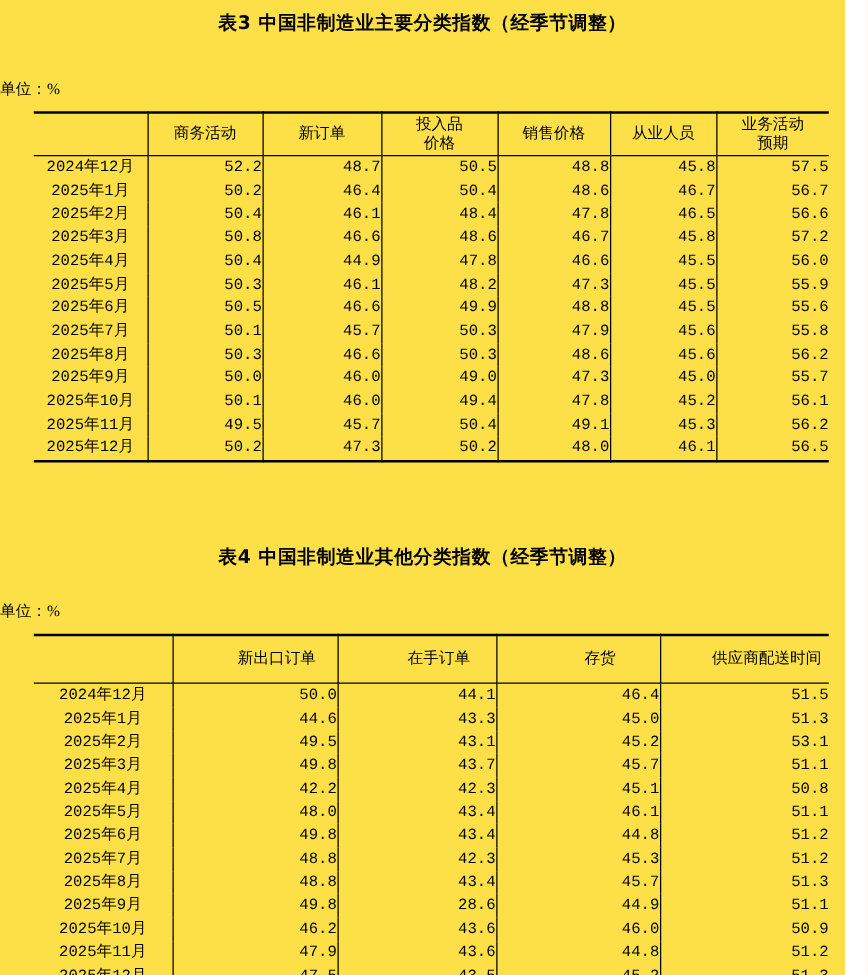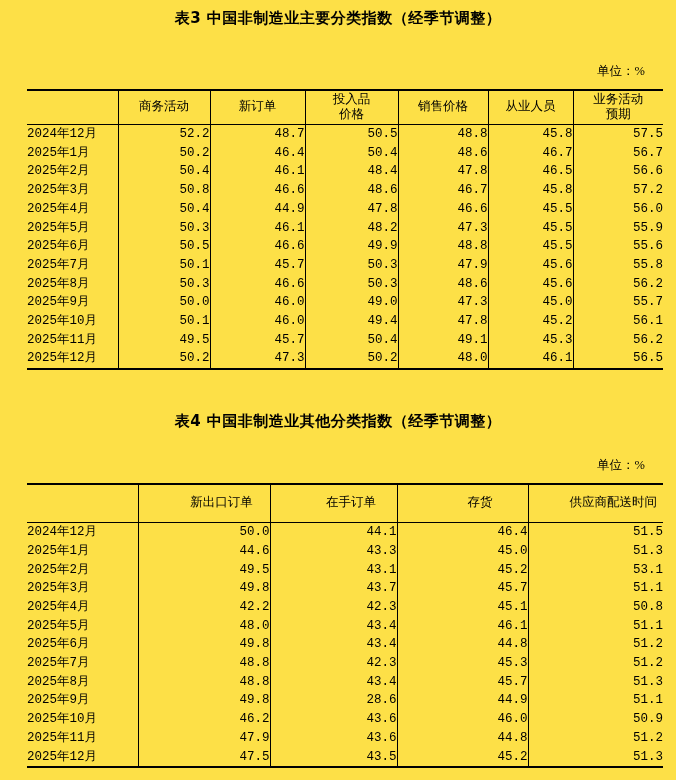--- a/index.html
+++ b/index.html
@@ -23,21 +23,20 @@
     font-family: "DejaVu Sans", "Liberation Sans", sans-serif;
     font-weight: bold;
     font-size: 15px;
     line-height: 18px;
     text-align: center;
     letter-spacing: 0.5px;
   }
   .unit {
     font-size: 12.5px;
     line-height: 15px;
-    text-align: right;
     padding-right: 31px;
   }
   table.stat {
     border-collapse: collapse;
     table-layout: fixed;
     margin-left: 27px;
     width: 636px;
     border-top: 2.5px solid #000;
     border-bottom: 2.5px solid #000;
     font-family: Liberation Mono, monospace;
@@ -59,24 +58,24 @@
   #t4 thead th { height: 37px; padding-left: 35px; }
   table.stat tbody td {
     height: 18.7px;
     line-height: 18.7px;
     white-space: nowrap;
   }
   table.stat th:not(:last-child),
   table.stat td:not(:last-child) {
     border-right: 1px solid #000;
   }
-  td.period { text-align: left; }
+  td.period { text-align: center; }
   td.num { text-align: right; padding-right: 10px; }
   #sec3 .unit { margin-top: 37px; margin-bottom: 10px; }
-  #sec4 .tbl-title { margin-top: 42px; }
+  #sec4 .tbl-title { margin-top: 66px; }
   #sec4 .unit { margin-top: 28px; margin-bottom: 10px; }
 </style>
 </head>
 <body>
 
 <div class="page">
 
   <section id="sec3">
     <h2 class="tbl-title">表3 中国非制造业主要分类指数（经季节调整）</h2>
     <div class="unit">单位：%</div>

